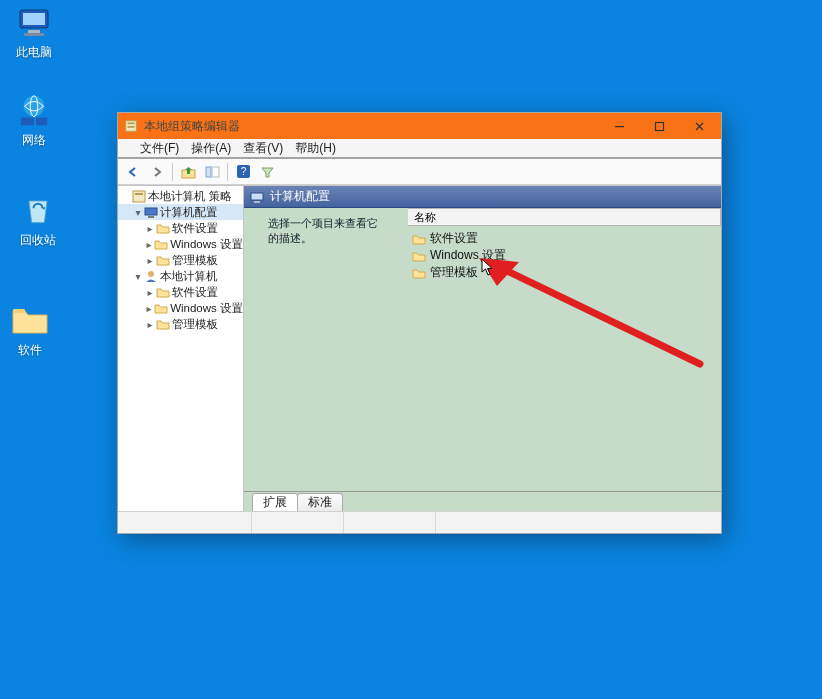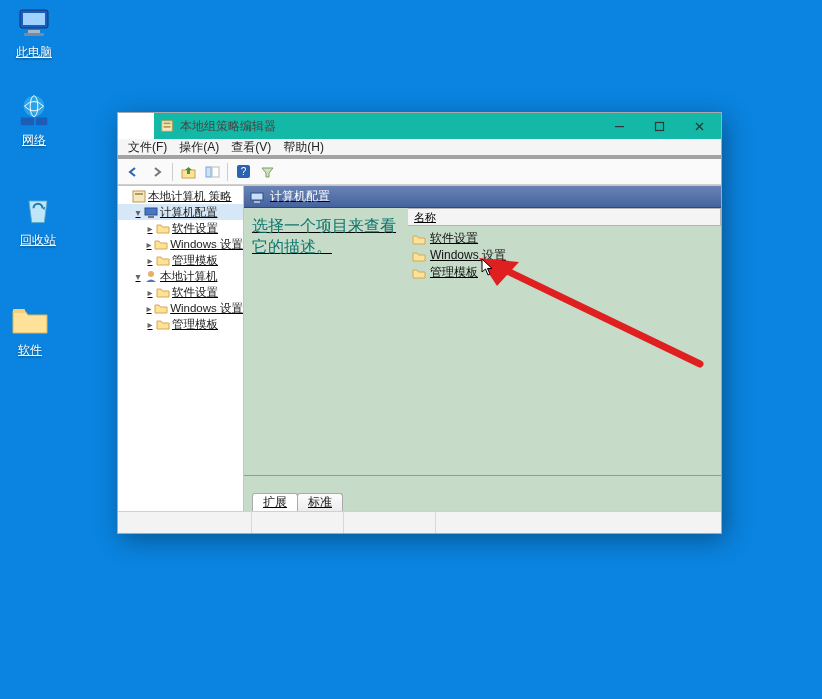--- a/index.html
+++ b/index.html
@@ -2,66 +2,66 @@
 <html><head>
 <meta charset="utf-8">
 <style>
   * { box-sizing: border-box; margin:0; padding:0; }
   html,body { width:822px; height:699px; overflow:hidden; font-family: "Segoe UI","Microsoft YaHei",Arial,sans-serif; font-size:12px; }
   body { background: linear-gradient(180deg,#0a84e0 0%,#0a84e0 100%); position:relative; }
 
   
   .desktop-icon { position:absolute; width:60px; text-align:center; color:#fff; font-size:12px; }
   .desktop-icon .glyph { width:40px; height:40px; margin:0 auto 2px; display:flex; align-items:center; justify-content:center; }
-  .desktop-icon span { display:block; text-shadow:0 1px 2px rgba(0,0,0,.4);text-decoration:underline; }
+  .desktop-icon span { display:block; text-shadow:0 1px 2px rgba(0,0,0,.4); }
 
   
   .window {
     position:absolute; left:117px; top:112px; width:605px; height:422px;
     background:#fff; box-shadow:4px 6px 24px rgba(0,0,0,.35);
     display:flex; flex-direction:column;
     border:1px solid #a8a8a8;
   }
-  .titlebar { height:26px; display:flex; align-items:center; padding:0 2px 0 6px; background:#14b8a6; color:#333;margin-left:36px; }
+  .titlebar { height:26px; display:flex; align-items:center; padding:0 2px 0 6px; background:#f97316; color:#333; }
   .titlebar .win-icon { width:14px; height:14px; margin-right:6px; }
   .titlebar .title { flex:1; font-size:12px; color:#444; }
   .win-controls { display:flex; height:100%; }
   .win-controls div { width:40px; display:flex; align-items:center; justify-content:center; color:#555; }
 
-  .menubar { height:20px; background:#f5f5f5; border-bottom:4px solid #a3a3a3; display:flex; align-items:center; padding-left:4px; }
+  .menubar { height:20px; background:#f5f5f5; border-bottom:2px solid #a3a3a3; display:flex; align-items:center; padding-left:16px; }
   .menubar span { padding:0 6px; color:#222; font-size:12px; }
 
   .toolbar { height:26px; background:#fafafa; border-bottom:1px solid #d0d0d0; display:flex; align-items:center; padding-left:4px; gap:2px; }
   .tb-btn { width:22px; height:20px; display:flex; align-items:center; justify-content:center; border:1px solid transparent; }
   .tb-sep { width:1px; height:18px; background:#ccc; margin:0 2px; }
 
-  .content { flex:1; display:flex; border-top:1px solid #c4c4c4;text-decoration:underline; }
+  .content { flex:1; display:flex; border-top:1px solid #c4c4c4; }
   .tree-pane { width:126px; background:#fff; border-right:1px solid #c4c4c4; padding-top:2px; overflow:hidden; }
   .tree-node { display:flex; align-items:center; height:16px; font-size:11.5px; color:#222; white-space:nowrap; cursor:default; }
   .tree-node .twisty { width:12px; text-align:center; color:#666; font-size:10px; }
   .tree-node .nicon { width:14px; height:14px; margin-right:2px; flex-shrink:0; }
   .tree-node.selected { background:#d6e8f7; }
   .ind0 { padding-left:2px; } .ind1 { padding-left:14px; } .ind2 { padding-left:26px; }
 
   .right-pane { flex:1; display:flex; flex-direction:column; background:#c6dcc8; }
   .header-bar {
     height:22px; background:linear-gradient(180deg,#6a83b5 0%,#44639e 100%);
     color:#fff; display:flex; align-items:center; padding-left:6px; font-size:12px;
     border-bottom:1px solid #2b4a82;
   }
   .header-bar .hicon { width:14px; height:14px; margin-right:6px; }
   .detail-body { flex:1; display:flex; }
-  .desc-pane { width:164px; padding:8px 8px; color:#0f766e; font-size:16px; }
+  .desc-pane { width:164px; padding:8px 24px; color:#0f172a; font-size:11px; }
   .list-pane { flex:1; background:#c6dcc8; display:flex; flex-direction:column; }
   .list-header { height:18px; background:#f4f4f4; border:1px solid #b5b5b5; border-left:none; display:flex; align-items:center; padding-left:6px; font-size:11px; color:#000000; }
   .list-items { padding:4px 0; }
   .list-item { height:17px; display:flex; align-items:center; padding-left:4px; font-size:12px; color:#111; }
   .list-item .folder-icon { width:14px; height:12px; margin-right:4px; }
 
-  .tabs-row { height:36px; display:flex; align-items:flex-end; padding-left:8px; background:#c6dcc8; border-top:1px solid #999;margin-top:6px; }
+  .tabs-row { height:20px; display:flex; align-items:flex-end; padding-left:8px; background:#c6dcc8; border-top:1px solid #999;margin-top:6px; }
   .tab { height:18px; padding:0 10px; font-size:12px; color:#222;
     background:linear-gradient(#fcfcfc,#ececec); border:1px solid #aaa; border-bottom:none;
     border-top-left-radius:3px; border-top-right-radius:3px; margin-right:-1px;
     display:flex; align-items:center; }
   .tab.active { background:#fff; }
 
   .statusbar { height:22px; background:#f3f3f3; border-top:1px solid #d0d0d0; display:flex; }
   .statusbar div { border-right:1px solid #d8d8d8; }
   .statusbar div:nth-child(1){width:134px;} .statusbar div:nth-child(2){width:92px;}
   .statusbar div:nth-child(3){width:92px;} .statusbar div:nth-child(4){flex:1; border:none;}

